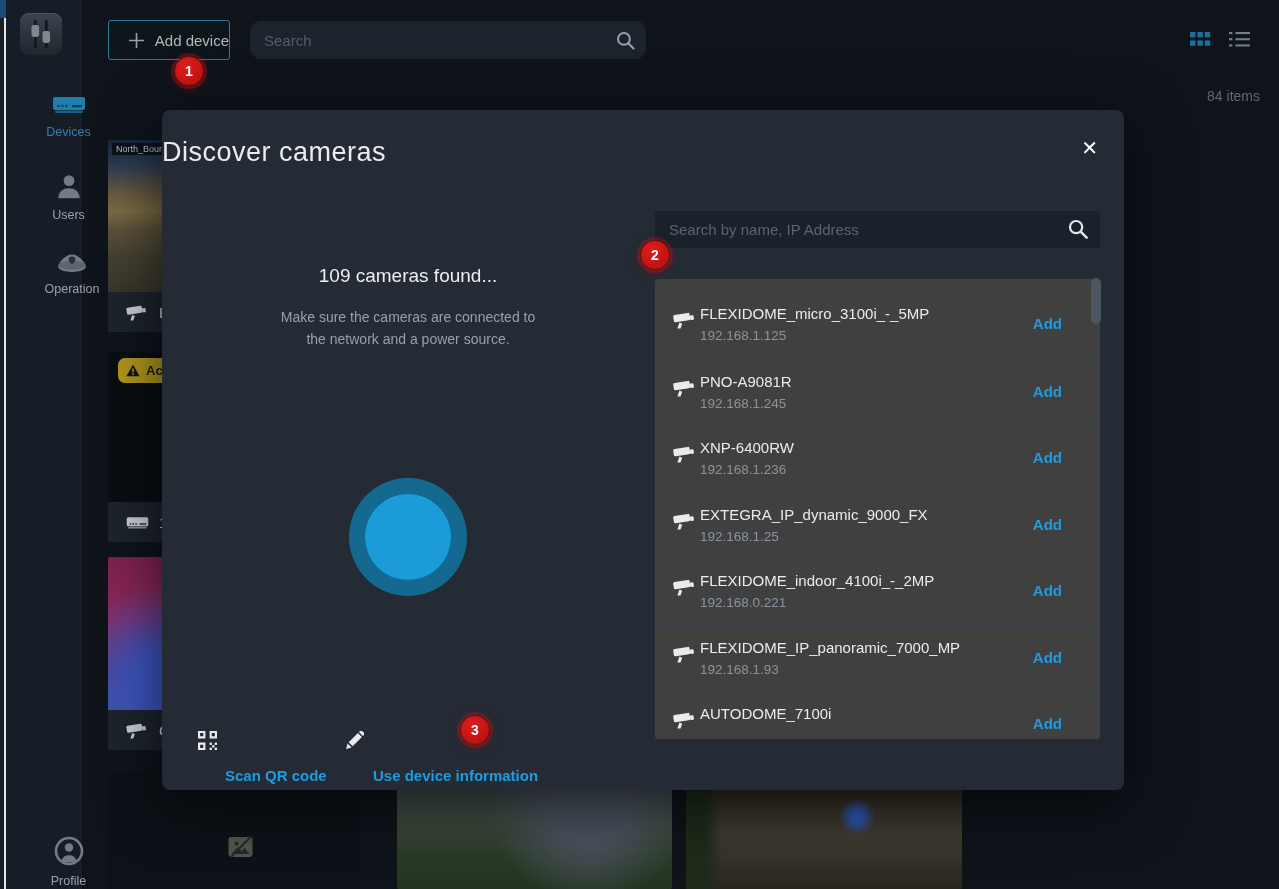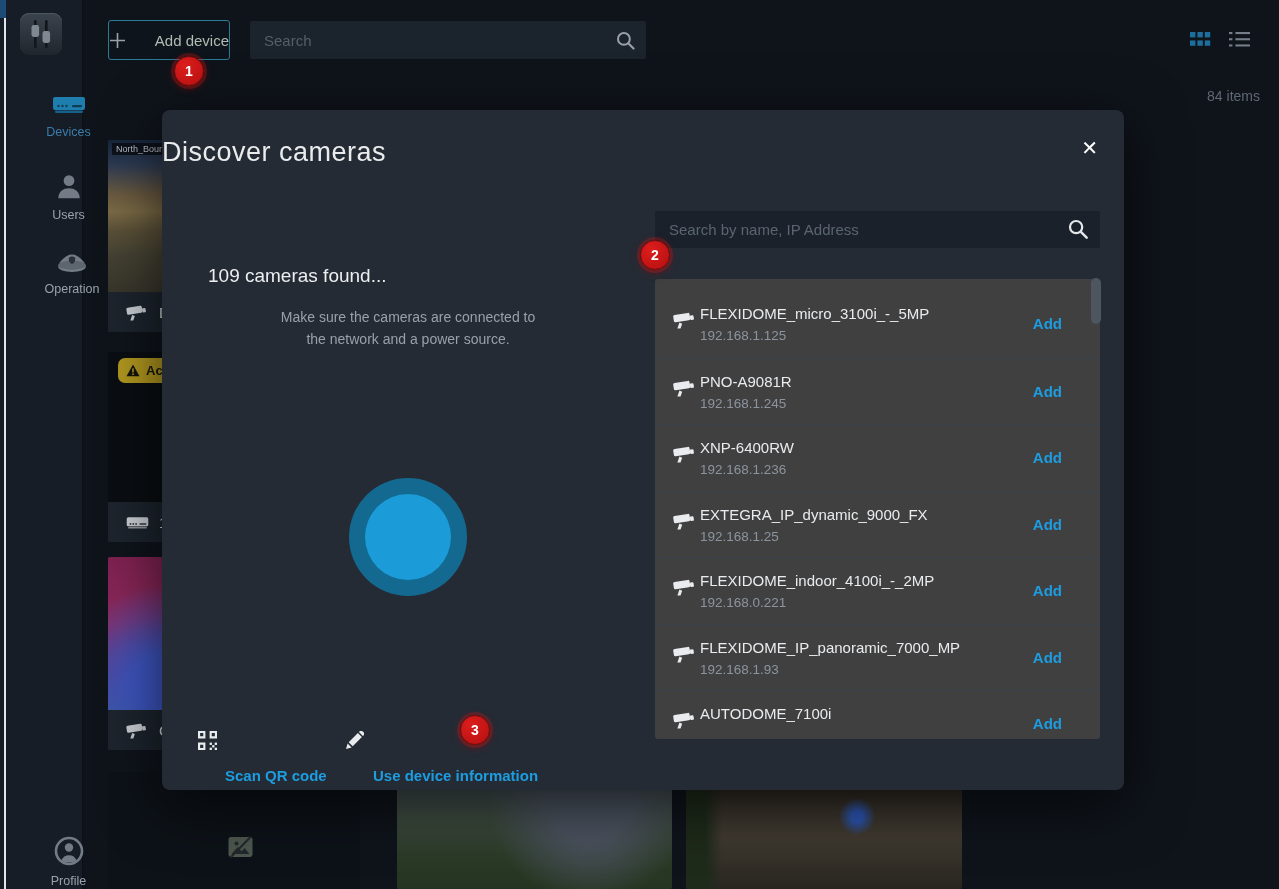--- a/index.html
+++ b/index.html
@@ -15,23 +15,23 @@
   .sidebar { position:absolute; left:0; top:0; width:83px; height:889px; background:#161d26; border-right:1px solid #0b1016; z-index:5; }
   .logo { position:absolute; left:20px; top:13px; width:42px; height:42px; border-radius:9px;
           background:linear-gradient(180deg,#3b434e,#20262d); box-shadow:inset 0 1px 0 #4d565f; }
   .sb-item { position:absolute; left:0; width:83px; text-align:center; cursor:pointer;margin-left:27px; }
   .sb-item .lbl { display:block; margin-top:4px; font-size:12.5px; color:#99a1aa; }
   .sb-item.active .lbl { color:#3b7ca9; }
 
   
   .btn-add { position:absolute; left:108px; top:20px; width:122px; height:40px; background:#0d141b;
              border:1px solid #2c7b95; border-radius:3px; display:flex; align-items:center;
-             justify-content:space-between; gap:10px; color:#b3bab2; font-size:15px; cursor:pointer; z-index:6;}
+             justify-content:flex-end; gap:10px; color:#b3bab2; font-size:15px; cursor:pointer; z-index:6;}
   .search-hdr { position:absolute; left:250px; top:21px; width:396px; height:38px; background:#1b232c;
-                border:none; border-radius:2px; color:#cfd4d9; font-size:15px; padding:0 42px 0 14px; z-index:6;}
+                border:none; border-radius:11px; color:#cfd4d9; font-size:15px; padding:0 42px 0 14px; z-index:6;}
   .search-hdr::placeholder { color:#545f69; }
   .hdr-mag { position:absolute; left:616px; top:31px; color:#99a0a7; z-index:7; }
   .view-grid { position:absolute; left:1190px; top:32px; cursor:pointer; z-index:6;}
   .view-list { position:absolute; left:1229px; top:31px; cursor:pointer; z-index:6;}
   .items-count { position:absolute; right:19px; top:88px; font-size:14px; color:#5f6873; z-index:6;}
 
   
   .tile { position:absolute; background:#1e252e; border-radius:2px; overflow:hidden; cursor:pointer; }
   .tile .timg { position:absolute; left:0; right:0; top:0; bottom:40px; }
   .tile .tfoot { position:absolute; left:0; right:0; bottom:0; height:40px; background:#1d242d;
@@ -57,21 +57,21 @@
   .t6 .timg { bottom:0; background:radial-gradient(circle at 62% 38%, #2c55b0 0 3%, rgba(0,0,0,0) 10%),
               linear-gradient(90deg,#1e2a1a 0 7%, rgba(0,0,0,0) 13%),
               linear-gradient(180deg,#241f1b 0%,#3a342c 34%,#403a30 56%,#332f27 80%,#282520 100%); }
 
   
   .modal { position:absolute; left:162px; top:110px; width:962px; height:680px; background:#242b35;
            border-radius:8px; box-shadow:0 14px 60px rgba(0,0,0,.65); z-index:10; }
   .m-title { position:absolute; left:0; right:0; top:27px; text-align:left; font-size:27px;
              font-weight:300; letter-spacing:.5px; color:#e9ebed; }
   .m-close { position:absolute; right:26px; top:28px; font-size:20px; color:#ffffff; cursor:pointer; line-height:1; }
-  .m-found { position:absolute; left:46px; top:155px; width:400px; text-align:left; font-size:19px; color:#eceef0; }
+  .m-found { position:absolute; left:46px; top:155px; width:400px; text-align:center; font-size:19px; color:#eceef0; }
   .m-note  { position:absolute; left:46px; top:196px; width:400px; text-align:center; font-size:14px;
              color:#98a1ab; line-height:22px; }
   .pulse-outer { position:absolute; left:187px; top:368px; width:118px; height:118px; border-radius:50%;
                  background:#13698f; }
   .pulse-inner { position:absolute; left:16px; top:16px; width:86px; height:86px; border-radius:50%;
                  background:#1b9bd8; }
   .m-action-icon { position:absolute; top:621px; color:#e9ebee; cursor:pointer; }
   .m-action-lbl  { position:absolute; top:657px; font-size:15px; font-weight:bold; color:#1d9de0; cursor:pointer; }
 
   .m-search { position:absolute; left:493px; top:101px; width:445px; height:37px; background:#1a212b;

